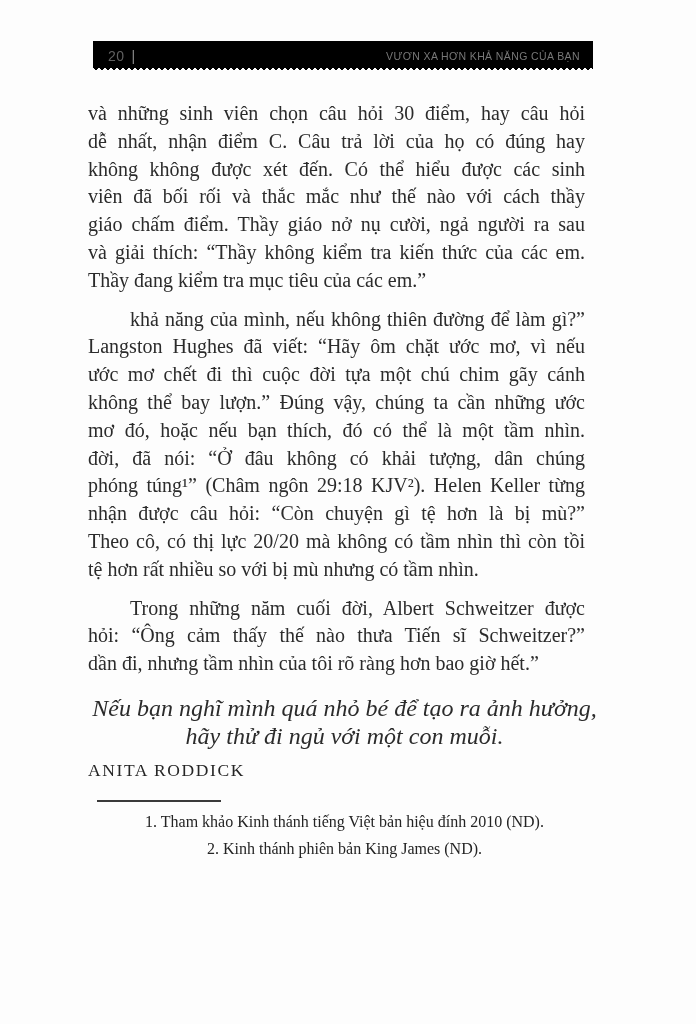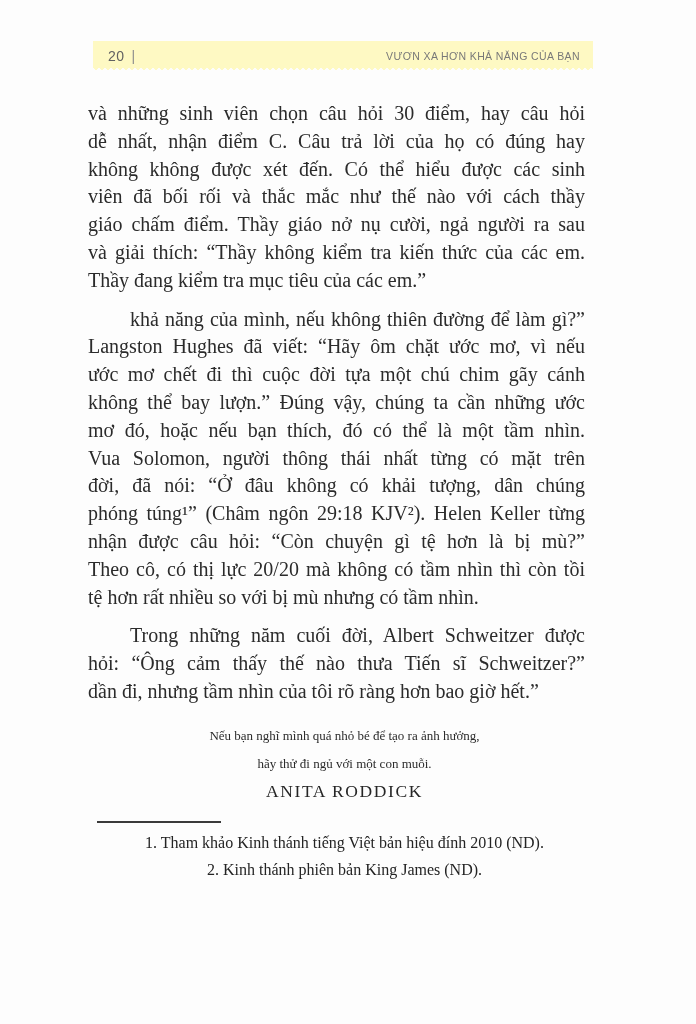--- a/index.html
+++ b/index.html
@@ -12,21 +12,21 @@
     overflow: hidden;
   }
 
   
   .running-header {
     position: absolute;
     left: 93px;
     top: 41px;
     width: 500px;
     height: 30px;
-    background: #fef9c3;
+    background: #000000;
     box-sizing: border-box;
     padding: 0 13px 0 15px;
     display: flex;
     align-items: center;
     justify-content: space-between;
     font-family: "Liberation Sans", sans-serif;
   }
   
   .running-header::after {
     content: "";
@@ -57,27 +57,28 @@
     color: #2b2b2b;
   }
   .para { margin: 0 16px 11px 0; }
   .para .line { text-align: justify; text-align-last: justify; }
   .para .line:last-child { text-align: left; text-align-last: left; }
   .para.indent .line:first-child { text-indent: 42px; }
 
   
   .epigraph {
     margin-top: 16px;
-    font-size: 13px;
+    font-style: italic;
+    font-size: 24px;
     line-height: 28px;
   }
   .epigraph .line { text-align: center; text-align-last: center; }
   .attribution {
-    margin-top: 0;
-    text-align: center;
+    margin-top: 7px;
+    text-align: left;
     font-size: 17.5px;
     letter-spacing: 1.6px;
     color: #262626;
   }
 
   
   .footnotes { margin-top: 15px; font-size: 16px; line-height: 27px; color: #242424; }
   .footnote-rule {
     width: 124px;
     border: none;
@@ -110,21 +111,20 @@
         <div class="line">và giải thích: “Thầy không kiểm tra kiến thức của các em.</div>
         <div class="line">Thầy đang kiểm tra mục tiêu của các em.”</div>
       </div>
 
     <div class="para indent">
         <div class="line">khả năng của mình, nếu không thiên đường để làm gì?”</div>
         <div class="line">Langston Hughes đã viết: “Hãy ôm chặt ước mơ, vì nếu</div>
         <div class="line">ước mơ chết đi thì cuộc đời tựa một chú chim gãy cánh</div>
         <div class="line">không thể bay lượn.” Đúng vậy, chúng ta cần những ước</div>
         <div class="line">mơ đó, hoặc nếu bạn thích, đó có thể là một tầm nhìn.</div>
-        <div class="line">Vua Solomon, người thông thái nhất từng có mặt trên</div>
         <div class="line">đời, đã nói: “Ở đâu không có khải tượng, dân chúng</div>
         <div class="line">phóng túng¹” (Châm ngôn 29:18 KJV²). Helen Keller từng</div>
         <div class="line">nhận được câu hỏi: “Còn chuyện gì tệ hơn là bị mù?”</div>
         <div class="line">Theo cô, có thị lực 20/20 mà không có tầm nhìn thì còn tồi</div>
         <div class="line">tệ hơn rất nhiều so với bị mù nhưng có tầm nhìn.</div>
       </div>
 
     <div class="para indent">
         <div class="line">Trong những năm cuối đời, Albert Schweitzer được</div>
         <div class="line">hỏi: “Ông cảm thấy thế nào thưa Tiến sĩ Schweitzer?”</div>

